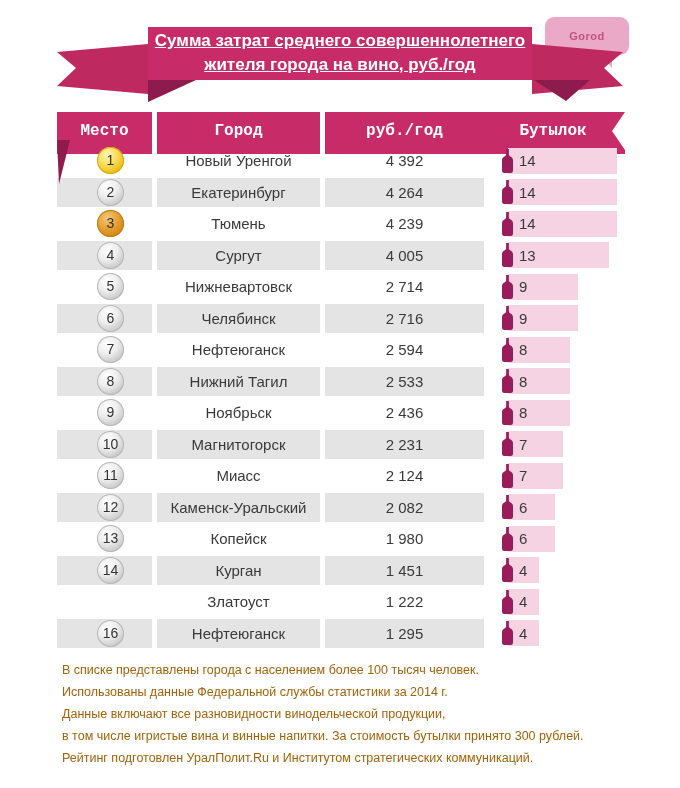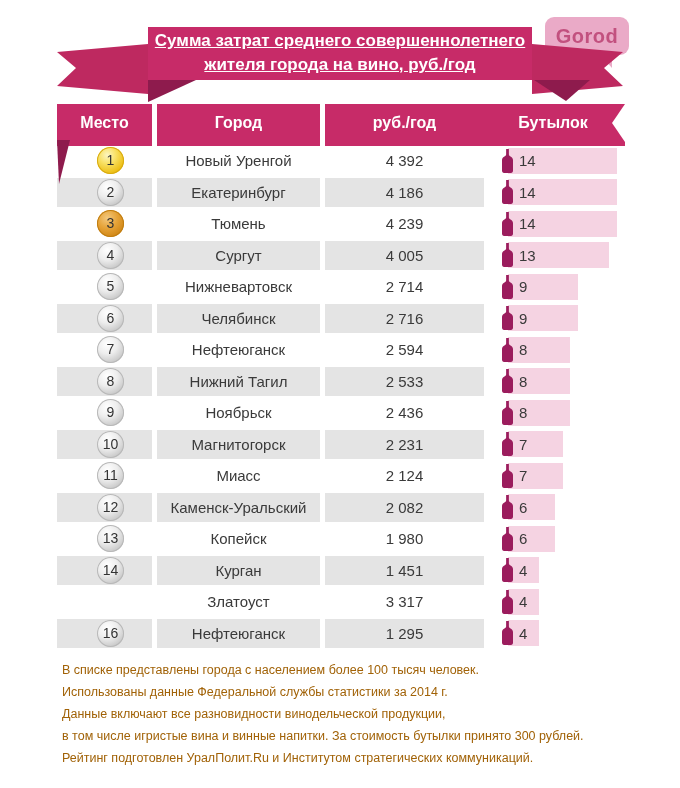--- a/index.html
+++ b/index.html
@@ -2,33 +2,33 @@
 <html style="--accent: #c72b68; --bar: #f5d3e2; --bottle: #9b1c5d; --row-gray: #e4e4e4; --bubble: #eaaac7; --bubble-text: #c2517f;"><head>
 <meta charset="utf-8">
 <style>
   html,body{margin:0;padding:0;}
   body{font-family:"Liberation Sans","DejaVu Sans",sans-serif;background:#fff;}
   .page{position:relative;width:680px;height:788px;background:#fff;overflow:hidden;}
 
   
   .watermark{position:absolute;left:545px;top:17px;width:84px;height:38px;background:var(--bubble);
     border-radius:9px;z-index:1;display:flex;align-items:center;justify-content:center;overflow:visible;}
-  .watermark .wm-label{color:var(--bubble-text);font-weight:bold;font-size:20px;letter-spacing:.5px;}
+  .watermark .wm-label{color:var(--bubble-text);font-weight:bold;font-size:11px;letter-spacing:.5px;}
   .wm-tail{position:absolute;top:34px;left:52px;width:0;height:0;
     border-top:17px solid var(--bubble);border-left:15px solid transparent;}
 
   
   .ribbon-svg{position:absolute;left:0;top:0;z-index:3;pointer-events:none;}
   .title{position:absolute;left:148px;top:29px;width:384px;z-index:4;text-align:center;
     color:#fff;font-size:17px;line-height:24px;font-weight:600;text-decoration:underline;}
 
   
   .thead{position:absolute;left:57px;top:103px;width:568px;height:38px;z-index:2;
     color:#fff;font-size:16px;font-weight:600;}
-  .thead .hcell{position:absolute;top:1px;height:42px;line-height:38px;text-align:center;background:var(--accent);}
+  .thead .hcell{position:absolute;top:9px;height:42px;line-height:38px;text-align:center;background:var(--accent);font-family:Liberation Mono, monospace;}
   .h-place{left:0;width:95px;}
   .h-city{left:100px;width:163px;}
   .h-band{left:268px;width:300px;}
   .h-rub{position:absolute;left:0;top:0;width:159px;text-align:center;}
   .h-bottles{position:absolute;left:168px;top:0;width:120px;text-align:center;}
   .h-notch{position:absolute;right:0;top:0;width:0;height:0;
     border-top:19px solid transparent;border-bottom:19px solid transparent;border-right:13px solid #fff;}
 
   
   .tbody{position:absolute;left:57px;top:146px;width:568px;z-index:2;}
@@ -104,21 +104,21 @@
         <span class="bcount">14</span>
       </div>
     </div>
       <div class="row even">
       <div class="cell c-place">
         <div class="medal medal-silver">
           <span>2</span>
         </div>
       </div>
       <div class="cell c-city">Екатеринбург</div>
-      <div class="cell c-rub">4 186</div>
+      <div class="cell c-rub">4 264</div>
       <div class="bottles">
         <div class="bar" style="width: 109px;"></div>
         <svg class="bottle" viewBox="0 0 12 26">
           <path d="M4.5 0 h3 v6 c0 2 4.5 2.5 4.5 6 v12 a2 2 0 0 1 -2 2 h-8 a2 2 0 0 1 -2 -2 v-12 c0 -3.5 4.5 -4 4.5 -6 z"></path>
         </svg>
         <span class="bcount">14</span>
       </div>
     </div>
       <div class="row odd">
       <div class="cell c-place">
@@ -307,21 +307,21 @@
       <div class="bottles">
         <div class="bar" style="width: 31px;"></div>
         <svg class="bottle" viewBox="0 0 12 26">
           <path d="M4.5 0 h3 v6 c0 2 4.5 2.5 4.5 6 v12 a2 2 0 0 1 -2 2 h-8 a2 2 0 0 1 -2 -2 v-12 c0 -3.5 4.5 -4 4.5 -6 z"></path>
         </svg>
         <span class="bcount">4</span>
       </div>
     </div>
       <div class="row odd">
       <div class="cell c-city">Златоуст</div>
-      <div class="cell c-rub">3 317</div>
+      <div class="cell c-rub">1 222</div>
       <div class="bottles">
         <div class="bar" style="width: 31px;"></div>
         <svg class="bottle" viewBox="0 0 12 26">
           <path d="M4.5 0 h3 v6 c0 2 4.5 2.5 4.5 6 v12 a2 2 0 0 1 -2 2 h-8 a2 2 0 0 1 -2 -2 v-12 c0 -3.5 4.5 -4 4.5 -6 z"></path>
         </svg>
         <span class="bcount">4</span>
       </div>
     </div>
       <div class="row even">
       <div class="cell c-place">

